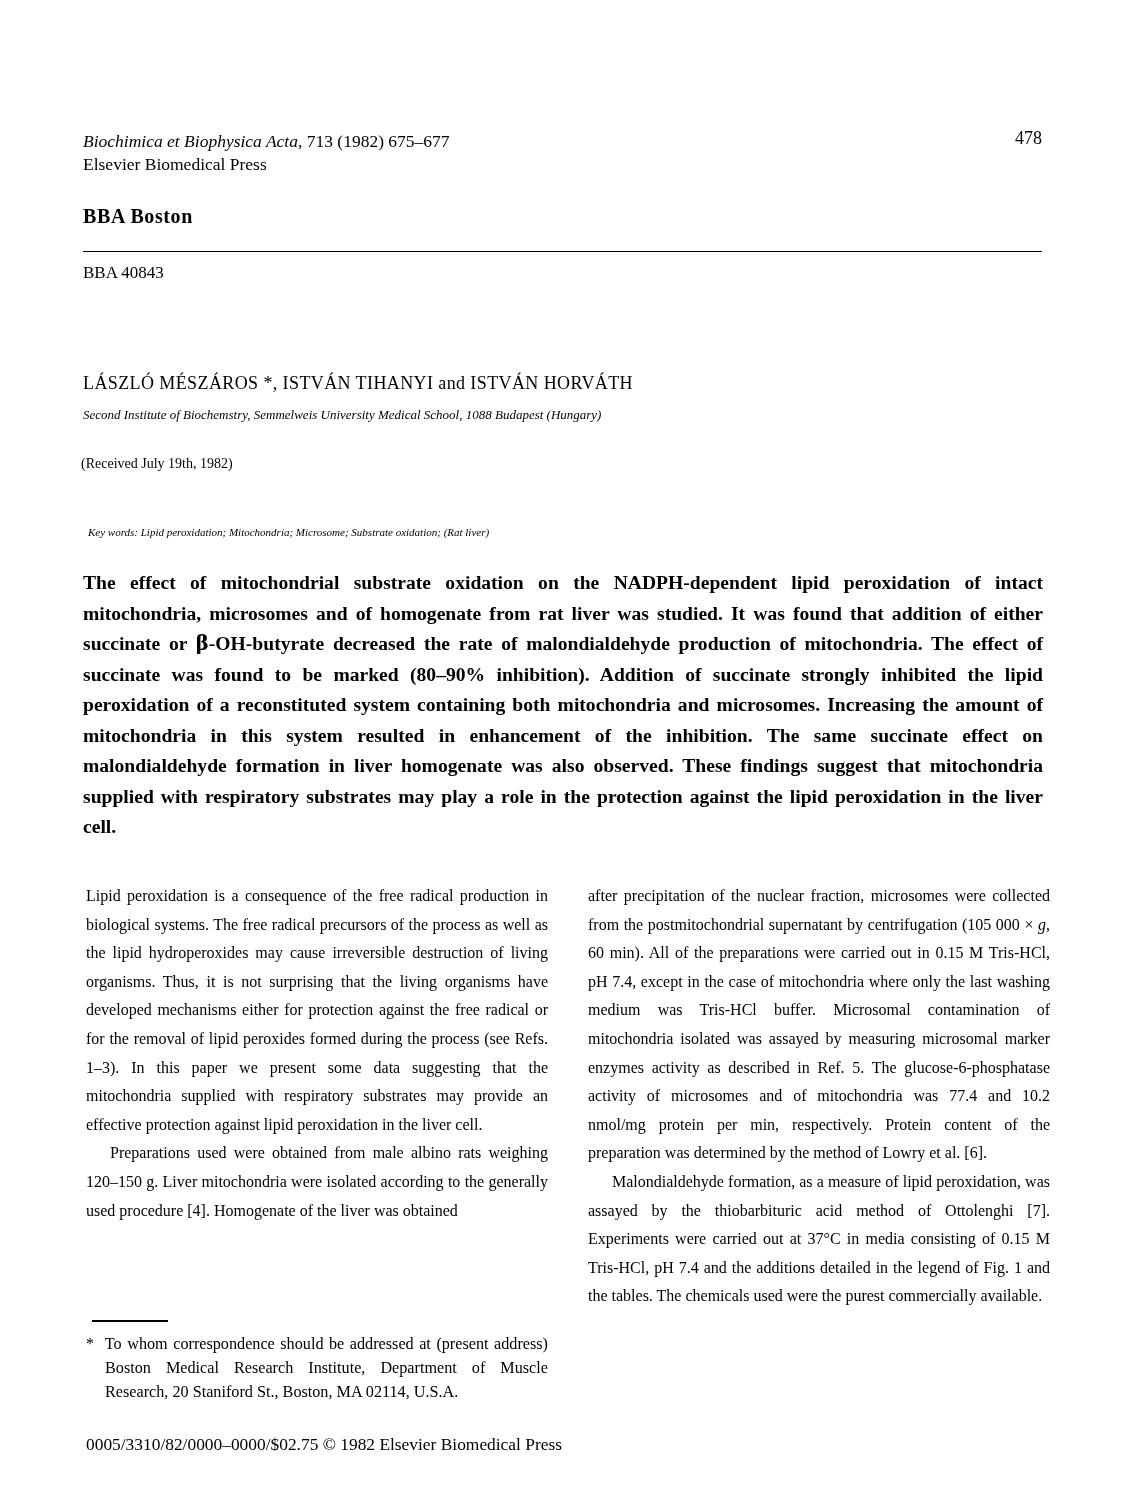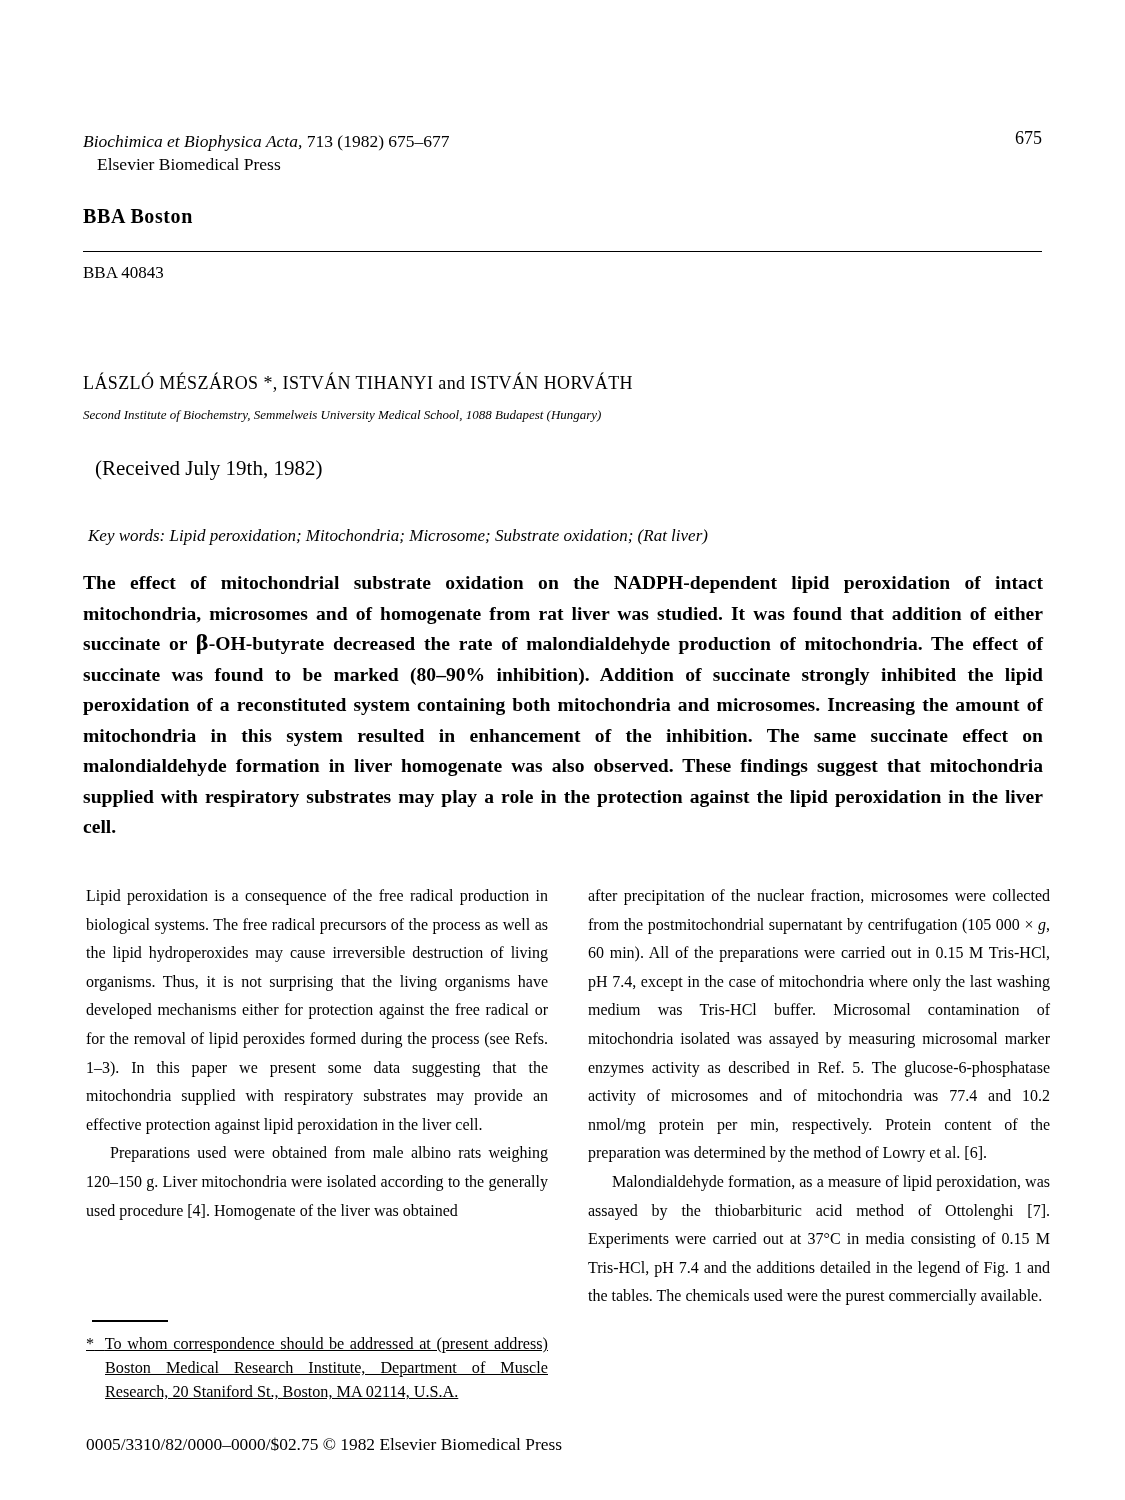--- a/index.html
+++ b/index.html
@@ -29,21 +29,21 @@
     position: absolute;
     left: 83px;
     top: 82px;
     width: 960px;
     font-size: 17.5px;
     line-height: 23px;
   }
   .runhead .journal { font-style: italic; }
   .runhead-line2 {
     position: absolute;
-    left: 97px;
+    left: 83px;
     top: 105px;
     font-size: 17.5px;
     line-height: 23px;
   }
   .folio {
     position: absolute;
     right: 83px;
     top: 80px;
     font-size: 18px;
   }
@@ -99,31 +99,31 @@
     position: absolute;
     left: 83px;
     top: 359px;
     width: 960px;
     font-size: 13px;
     font-style: italic;
   }
 
   .received {
     position: absolute;
-    left: 95px;
+    left: 81px;
     top: 408px;
-    font-size: 21px;
+    font-size: 14px;
   }
 
   .keywords {
     position: absolute;
     left: 88px;
     top: 478px;
     width: 955px;
-    font-size: 17px;
+    font-size: 11px;
     font-style: italic;
   }
 
   
   .abstract {
     position: absolute;
     left: 83px;
     top: 520px;
     width: 960px;
     font-size: 19.6px;
@@ -169,41 +169,40 @@
     width: 462px;
     font-size: 16.2px;
     line-height: 24.2px;
     text-align: justify;
     text-justify: inter-word;
   }
   .footnote .fn-body {
     display: block;
     padding-left: 19px;
     text-indent: -19px;
-    text-decoration: underline;
   }
 
   
   .imprint {
     position: absolute;
     left: 86px;
     top: 1386px;
     font-size: 17.4px;
   }
 </style>
 </head>
 <body>
 
 <div class="page">
 
   <div class="runhead">
     <span class="journal">Biochimica et Biophysica Acta,</span><span> 713 (1982) 675–677</span>
   </div>
   <div class="runhead-line2">Elsevier Biomedical Press</div>
-  <div class="folio">675</div>
+  <div class="folio">478</div>
 
   <div class="bba-report">BBA Boston</div>
 
   <div class="rule-main"></div>
 
   <div class="bba-code">BBA 40843</div>
 
 
   <div class="authors">LÁSZLÓ MÉSZÁROS *, ISTVÁN TIHANYI and ISTVÁN HORVÁTH</div>
   <div class="affiliation">Second Institute of Biochemstry, Semmelweis University Medical School, 1088 Budapest (Hungary)</div>

